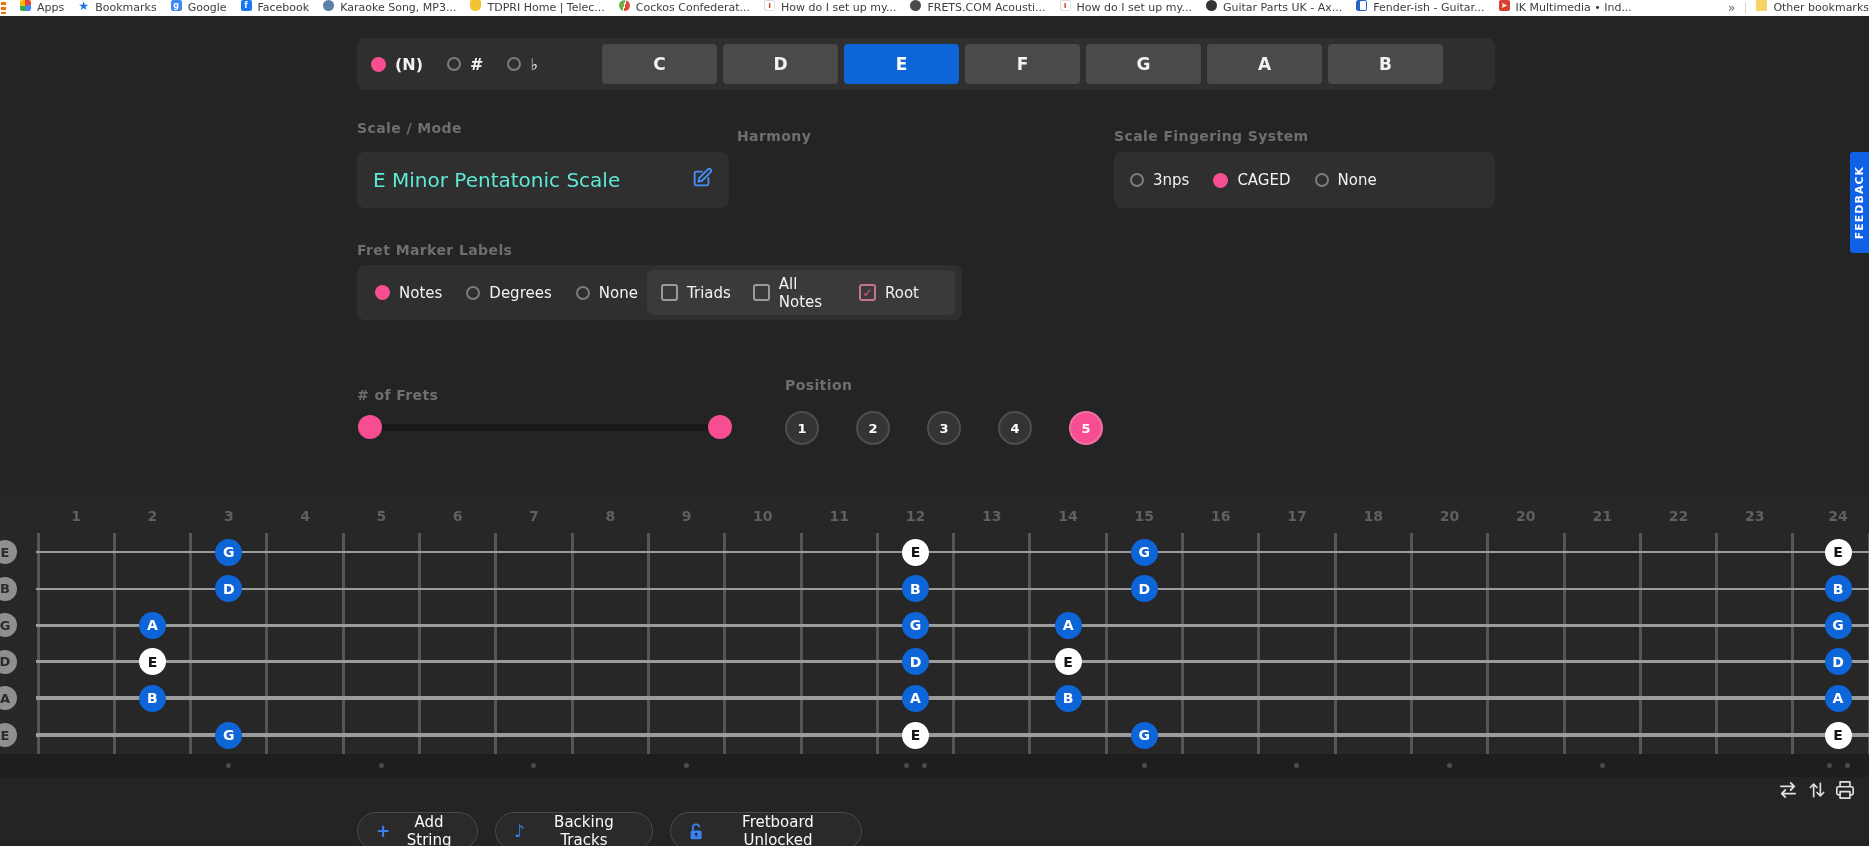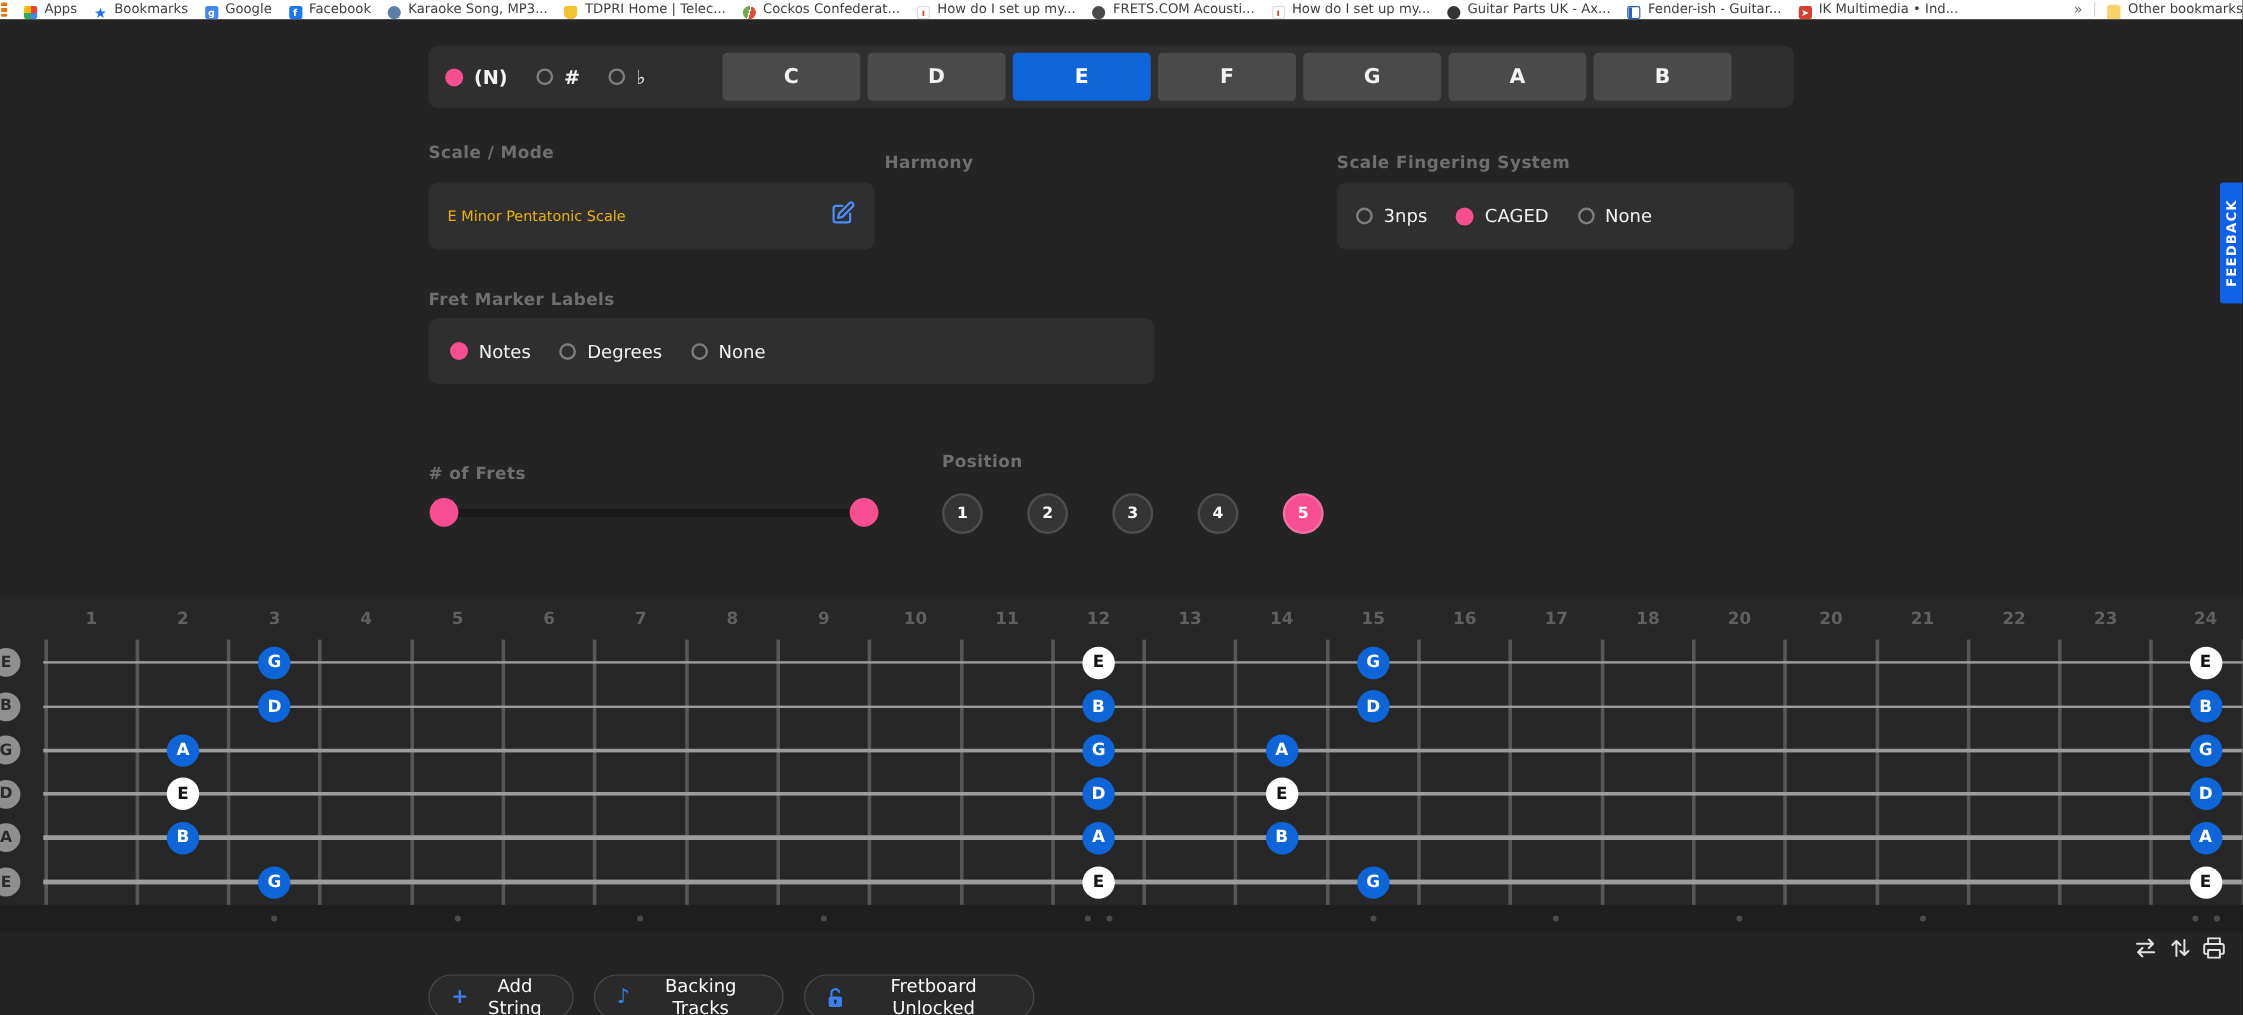--- a/index.html
+++ b/index.html
@@ -11,21 +11,21 @@
   *{margin:0;padding:0;box-sizing:border-box;}
   html,body{background:#111;}
   body{font-family:"DejaVu Sans","Liberation Sans",sans-serif;}
   #app{position:relative;width:1869px;height:846px;background:#242424;overflow:hidden;}
 
   
   .bookmarks-bar{position:absolute;left:0;top:0;width:1869px;height:16px;background:#ffffff;
     display:flex;align-items:center;font-size:11px;color:#3c4043;white-space:nowrap;overflow:hidden;}
   .bm-edge{width:5px;height:12px;margin-left:1px;background:repeating-linear-gradient(#e8710a 0 3px,#fff 3px 5px);border-radius:1px;flex:0 0 auto;}
   .bm-items{display:flex;align-items:center;flex:0 0 auto;}
-  .bm-item{display:flex;align-items:flex-end;gap:6px;margin-left:14px;cursor:pointer;}
+  .bm-item{display:flex;align-items:flex-start;gap:6px;margin-left:14px;cursor:pointer;}
   .bm-label{line-height:16px;}
   .bm-right{display:flex;align-items:center;margin-left:auto;flex:0 0 auto;}
   .bm-chevron{color:#5f6368;font-size:12px;padding:0 10px;cursor:pointer;}
   .bm-sep{width:1px;height:12px;background:#d0d0d0;margin-right:10px;}
   .favicon{width:11px;height:11px;border-radius:2px;display:inline-flex;align-items:center;justify-content:center;
     font-size:8px;font-weight:bold;color:#fff;flex:0 0 auto;line-height:1;}
   .favicon[data-icon="apps-grid-icon"]{background:conic-gradient(#ea4335 0 25%,#4285f4 0 50%,#34a853 0 75%,#fbbc05 0);border-radius:2px;}
   .favicon[data-icon="star-icon"]{background:transparent;color:#1a73e8;font-size:12px;}
   .favicon[data-icon="google-icon"]{background:#4285f4;}
   .favicon[data-icon="facebook-icon"]{background:#1877f2;}
@@ -51,21 +51,21 @@
   .radio-dot.on{border:none;background:var(--pink);width:15px;height:15px;}
   .radio-label{color:#f2f2f2;font-size:15px;}
   .radio-label.bold{font-weight:bold;font-size:16px;}
   .note-buttons{display:flex;gap:6px;margin-left:40px;}
   .note-btn{width:115px;height:40px;border:none;border-radius:4px;background:#4a4a4a;color:#f2f2f2;
     font-family:inherit;font-size:17px;font-weight:bold;cursor:pointer;}
   .note-btn.on{background:var(--blue);color:#fff;}
 
   
   .input-panel{left:357px;top:152px;width:372px;height:56px;display:flex;align-items:center;padding:0 16px;cursor:text;}
-  .input-text{color:#eab308;font-size:12px;flex:1;}
+  .input-text{color:#5eead4;font-size:20px;flex:1;}
   .edit-icon{flex:0 0 auto;}
 
   .harmony-panel{left:737px;top:152px;width:371px;height:56px;display:flex;align-items:center;padding:0 18px;}
   .fingering-panel{left:1114px;top:152px;width:381px;height:56px;display:flex;align-items:center;padding:0 16px;}
 
   
   .fretmarker-panel{left:357px;top:265px;width:605px;height:55px;display:flex;align-items:center;padding:0 0 0 18px;}
   .check-panel{position:absolute;left:290px;top:5px;width:308px;height:45px;background:#3a3a3a;border-radius:6px;
     display:flex;align-items:center;padding:0 14px;}
   .check-item{display:flex;align-items:center;gap:9px;margin-right:22px;cursor:pointer;}
@@ -250,20 +250,34 @@
           <span class="radio-dot on"></span>
           <span class="radio-label">Notes</span>
         </span>
         <span class="radio-item">
           <span class="radio-dot"></span>
           <span class="radio-label">Degrees</span>
         </span>
         <span class="radio-item">
           <span class="radio-dot"></span>
           <span class="radio-label">None</span>
+        </span>
+      </div>
+    <div class="check-panel" id="fretmarker-checks">
+        <span class="check-item">
+          <span class="check-box"></span>
+          <span class="check-label">Triads</span>
+        </span>
+        <span class="check-item">
+          <span class="check-box"></span>
+          <span class="check-label">All Notes</span>
+        </span>
+        <span class="check-item">
+          <span class="check-box on">✓</span>
+          <span class="check-label">Root</span>
         </span>
       </div>
   </div>
 
   <div class="section-label" style="left:357px;top:387px;"># of Frets</div>
   <div class="slider">
     <div class="slider-track"></div>
     <div class="slider-handle min"></div>
     <div class="slider-handle max"></div>
   </div>

